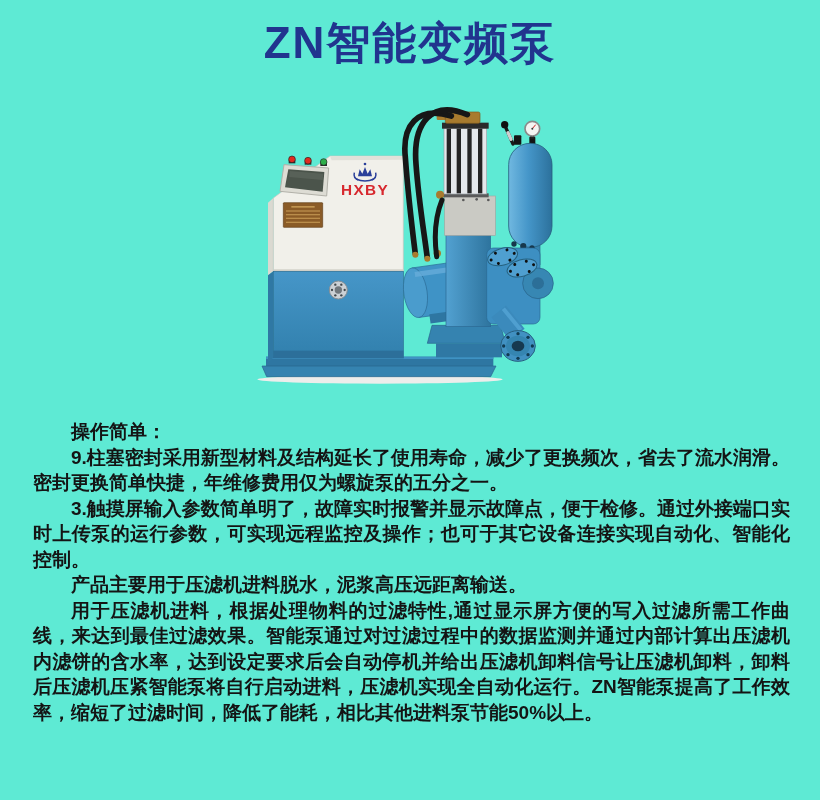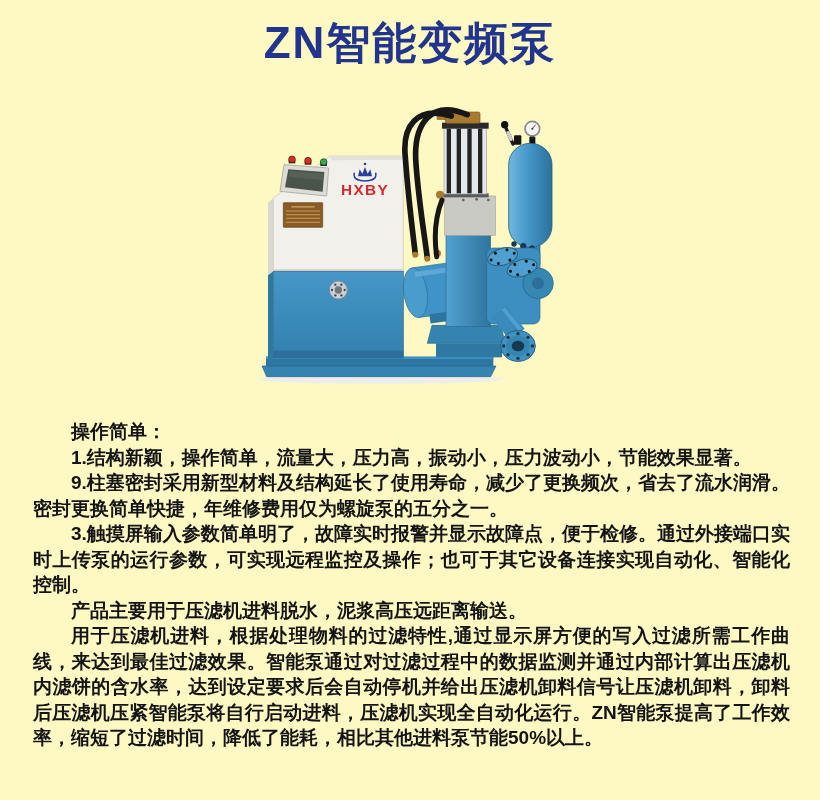--- a/index.html
+++ b/index.html
@@ -1,17 +1,17 @@
 <!DOCTYPE html>
 <html><head>
 <meta charset="utf-8">
 <style>
   html,body{margin:0;padding:0;background:#ffffff;}
   .page{
-    position:relative;width:820px;height:800px;background:#fef9c3;overflow:hidden;
+    position:relative;width:820px;height:800px;background:#5eead4;overflow:hidden;
     font-family:"Liberation Sans","DejaVu Sans",sans-serif;color:#111;
   }
   .title{
     position:absolute;top:14px;left:0;width:820px;margin:0;text-align:center;
     font-size:44px;font-weight:800;color:#21348e;letter-spacing:2px;
   }
   .figure{position:absolute;left:230px;top:94px;width:360px;height:310px;text-decoration:underline;}
   .figure svg{display:block;width:360px;height:310px;}
   .content{
     position:absolute;left:33px;top:419px;width:757px;
@@ -207,20 +207,19 @@
         <circle cx="821" cy="756" r="5" fill="#113b52"></circle>
           <circle cx="834" cy="730" r="5" fill="#113b52"></circle>
         <circle cx="864" cy="719" r="5" fill="#113b52"></circle>
           <circle cx="894" cy="730" r="5" fill="#113b52"></circle>
       </g>
     </svg>
   </div>
 
   <div class="content">
     <p>操作简单：</p>
-    <p>1.结构新颖，操作简单，流量大，压力高，振动小，压力波动小，节能效果显著。</p>
     <p>9.柱塞密封采用新型材料及结构延长了使用寿命，减少了更换频次，省去了流水润滑。密封更换简单快捷，年维修费用仅为螺旋泵的五分之一。</p>
     <p>3.触摸屏输入参数简单明了，故障实时报警并显示故障点，便于检修。通过外接端口实时上传泵的运行参数，可实现远程监控及操作；也可于其它设备连接实现自动化、智能化控制。</p>
     <p>产品主要用于压滤机进料脱水，泥浆高压远距离输送。</p>
     <p>用于压滤机进料，根据处理物料的过滤特性,通过显示屏方便的写入过滤所需工作曲线，来达到最佳过滤效果。智能泵通过对过滤过程中的数据监测并通过内部计算出压滤机内滤饼的含水率，达到设定要求后会自动停机并给出压滤机卸料信号让压滤机卸料，卸料后压滤机压紧智能泵将自行启动进料，压滤机实现全自动化运行。ZN智能泵提高了工作效率，缩短了过滤时间，降低了能耗，相比其他进料泵节能50%以上。</p>
   </div>
 
 </div>
 
 </body></html>

